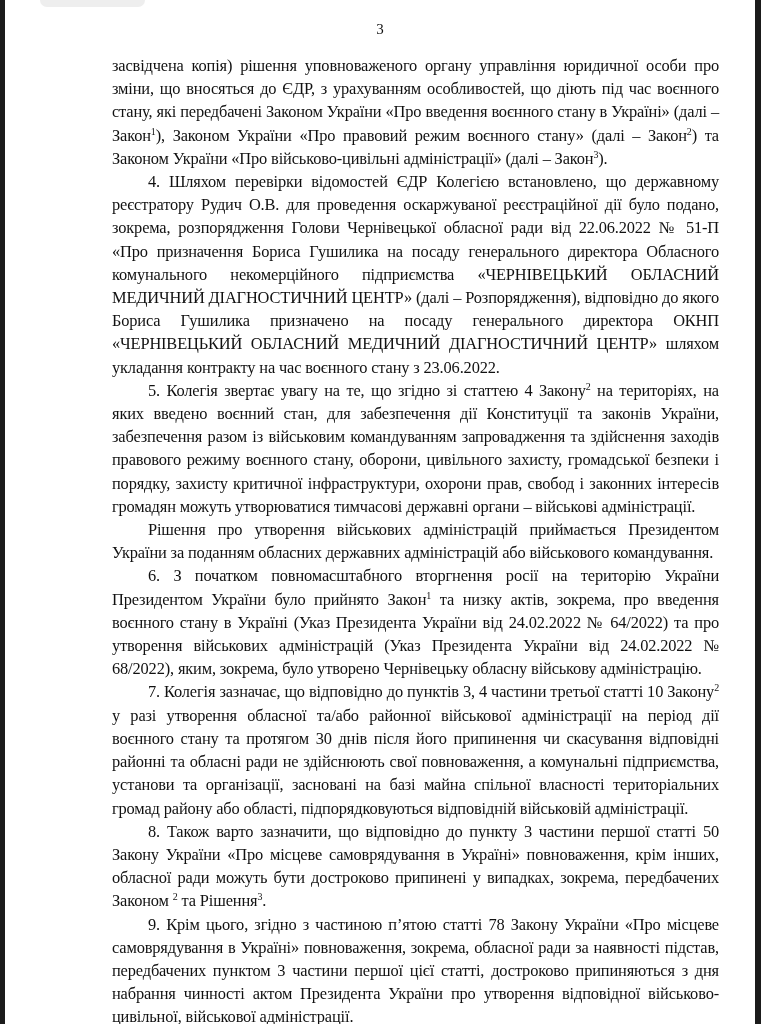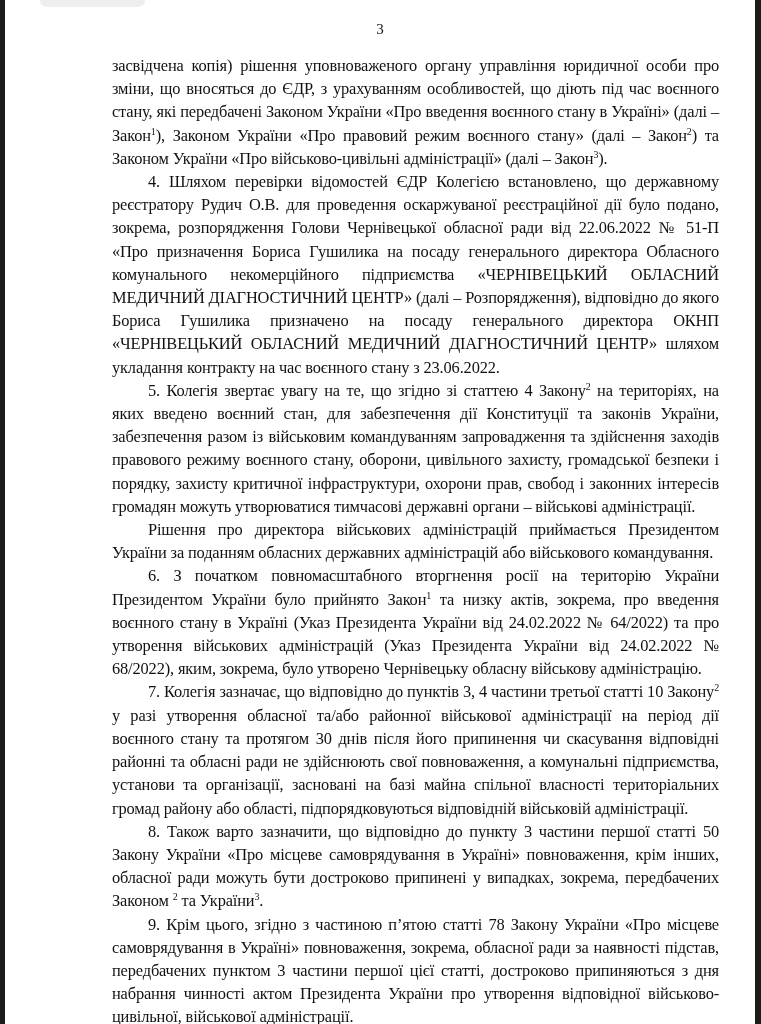--- a/index.html
+++ b/index.html
@@ -35,19 +35,19 @@
 </head>
 <body>
 
 <div class="page">
   <div class="top-tab"></div>
   <div class="page-number">3</div>
   <div class="content" id="content">
       <p><span>засвідчена копія) рішення уповноваженого органу управління юридичної особи про зміни, що вносяться до ЄДР, з урахуванням особливостей, що діють під час воєнного стану, які передбачені Законом України «Про введення воєнного стану в Україні» (далі – Закон</span><sup>1</sup><span>), Законом України «Про правовий режим воєнного стану» (далі – Закон</span><sup>2</sup><span>) та Законом України «Про військово-цивільні адміністрації» (далі – Закон</span><sup>3</sup><span>).</span></p>
       <p class="indent"><span>4. Шляхом перевірки відомостей ЄДР Колегією встановлено, що державному реєстратору Рудич О.В. для проведення оскаржуваної реєстраційної дії було подано, зокрема, розпорядження Голови Чернівецької обласної ради від 22.06.2022 № 51-П «Про призначення Бориса Гушилика на посаду генерального директора Обласного комунального некомерційного підприємства «ЧЕРНІВЕЦЬКИЙ ОБЛАСНИЙ МЕДИЧНИЙ ДІАГНОСТИЧНИЙ ЦЕНТР» (далі – Розпорядження), відповідно до якого Бориса Гушилика призначено на посаду генерального директора ОКНП «ЧЕРНІВЕЦЬКИЙ ОБЛАСНИЙ МЕДИЧНИЙ ДІАГНОСТИЧНИЙ ЦЕНТР» шляхом укладання контракту на час воєнного стану з 23.06.2022.</span></p>
       <p class="indent"><span>5. Колегія звертає увагу на те, що згідно зі статтею 4 Закону</span><sup>2</sup><span> на територіях, на яких введено воєнний стан, для забезпечення дії Конституції та законів України, забезпечення разом із військовим командуванням запровадження та здійснення заходів правового режиму воєнного стану, оборони, цивільного захисту, громадської безпеки і порядку, захисту критичної інфраструктури, охорони прав, свобод і законних інтересів громадян можуть утворюватися тимчасові державні органи – військові адміністрації.</span></p>
-      <p class="indent"><span>Рішення про директора військових адміністрацій приймається Президентом України за поданням обласних державних адміністрацій або військового командування.</span></p>
+      <p class="indent"><span>Рішення про утворення військових адміністрацій приймається Президентом України за поданням обласних державних адміністрацій або військового командування.</span></p>
       <p class="indent"><span>6. З початком повномасштабного вторгнення росії на територію України Президентом України було прийнято Закон</span><sup>1</sup><span> та низку актів, зокрема, про введення воєнного стану в Україні (Указ Президента України від 24.02.2022 № 64/2022) та про утворення військових адміністрацій (Указ Президента України від 24.02.2022 № 68/2022), яким, зокрема, було утворено Чернівецьку обласну військову адміністрацію.</span></p>
       <p class="indent"><span>7. Колегія зазначає, що відповідно до пунктів 3, 4 частини третьої статті 10 Закону</span><sup>2</sup><span> у разі утворення обласної та/або районної військової адміністрації на період дії воєнного стану та протягом 30 днів після його припинення чи скасування відповідні районні та обласні ради не здійснюють свої повноваження, а комунальні підприємства, установи та організації, засновані на базі майна спільної власності територіальних громад району або області, підпорядковуються відповідній військовій адміністрації.</span></p>
-      <p class="indent"><span>8. Також варто зазначити, що відповідно до пункту 3 частини першої статті 50 Закону України «Про місцеве самоврядування в Україні» повноваження, крім інших, обласної ради можуть бути достроково припинені у випадках, зокрема, передбачених Законом </span><sup>2</sup><span> та України</span><sup>3</sup><span>.</span></p>
+      <p class="indent"><span>8. Також варто зазначити, що відповідно до пункту 3 частини першої статті 50 Закону України «Про місцеве самоврядування в Україні» повноваження, крім інших, обласної ради можуть бути достроково припинені у випадках, зокрема, передбачених Законом </span><sup>2</sup><span> та Рішення</span><sup>3</sup><span>.</span></p>
       <p class="indent"><span>9. Крім цього, згідно з частиною п’ятою статті 78 Закону України «Про місцеве самоврядування в Україні» повноваження, зокрема, обласної ради за наявності підстав, передбачених пунктом 3 частини першої цієї статті, достроково припиняються з дня набрання чинності актом Президента України про утворення відповідної військово-цивільної, військової адміністрації.</span></p>
     </div>
 </div>
 
 </body></html>

